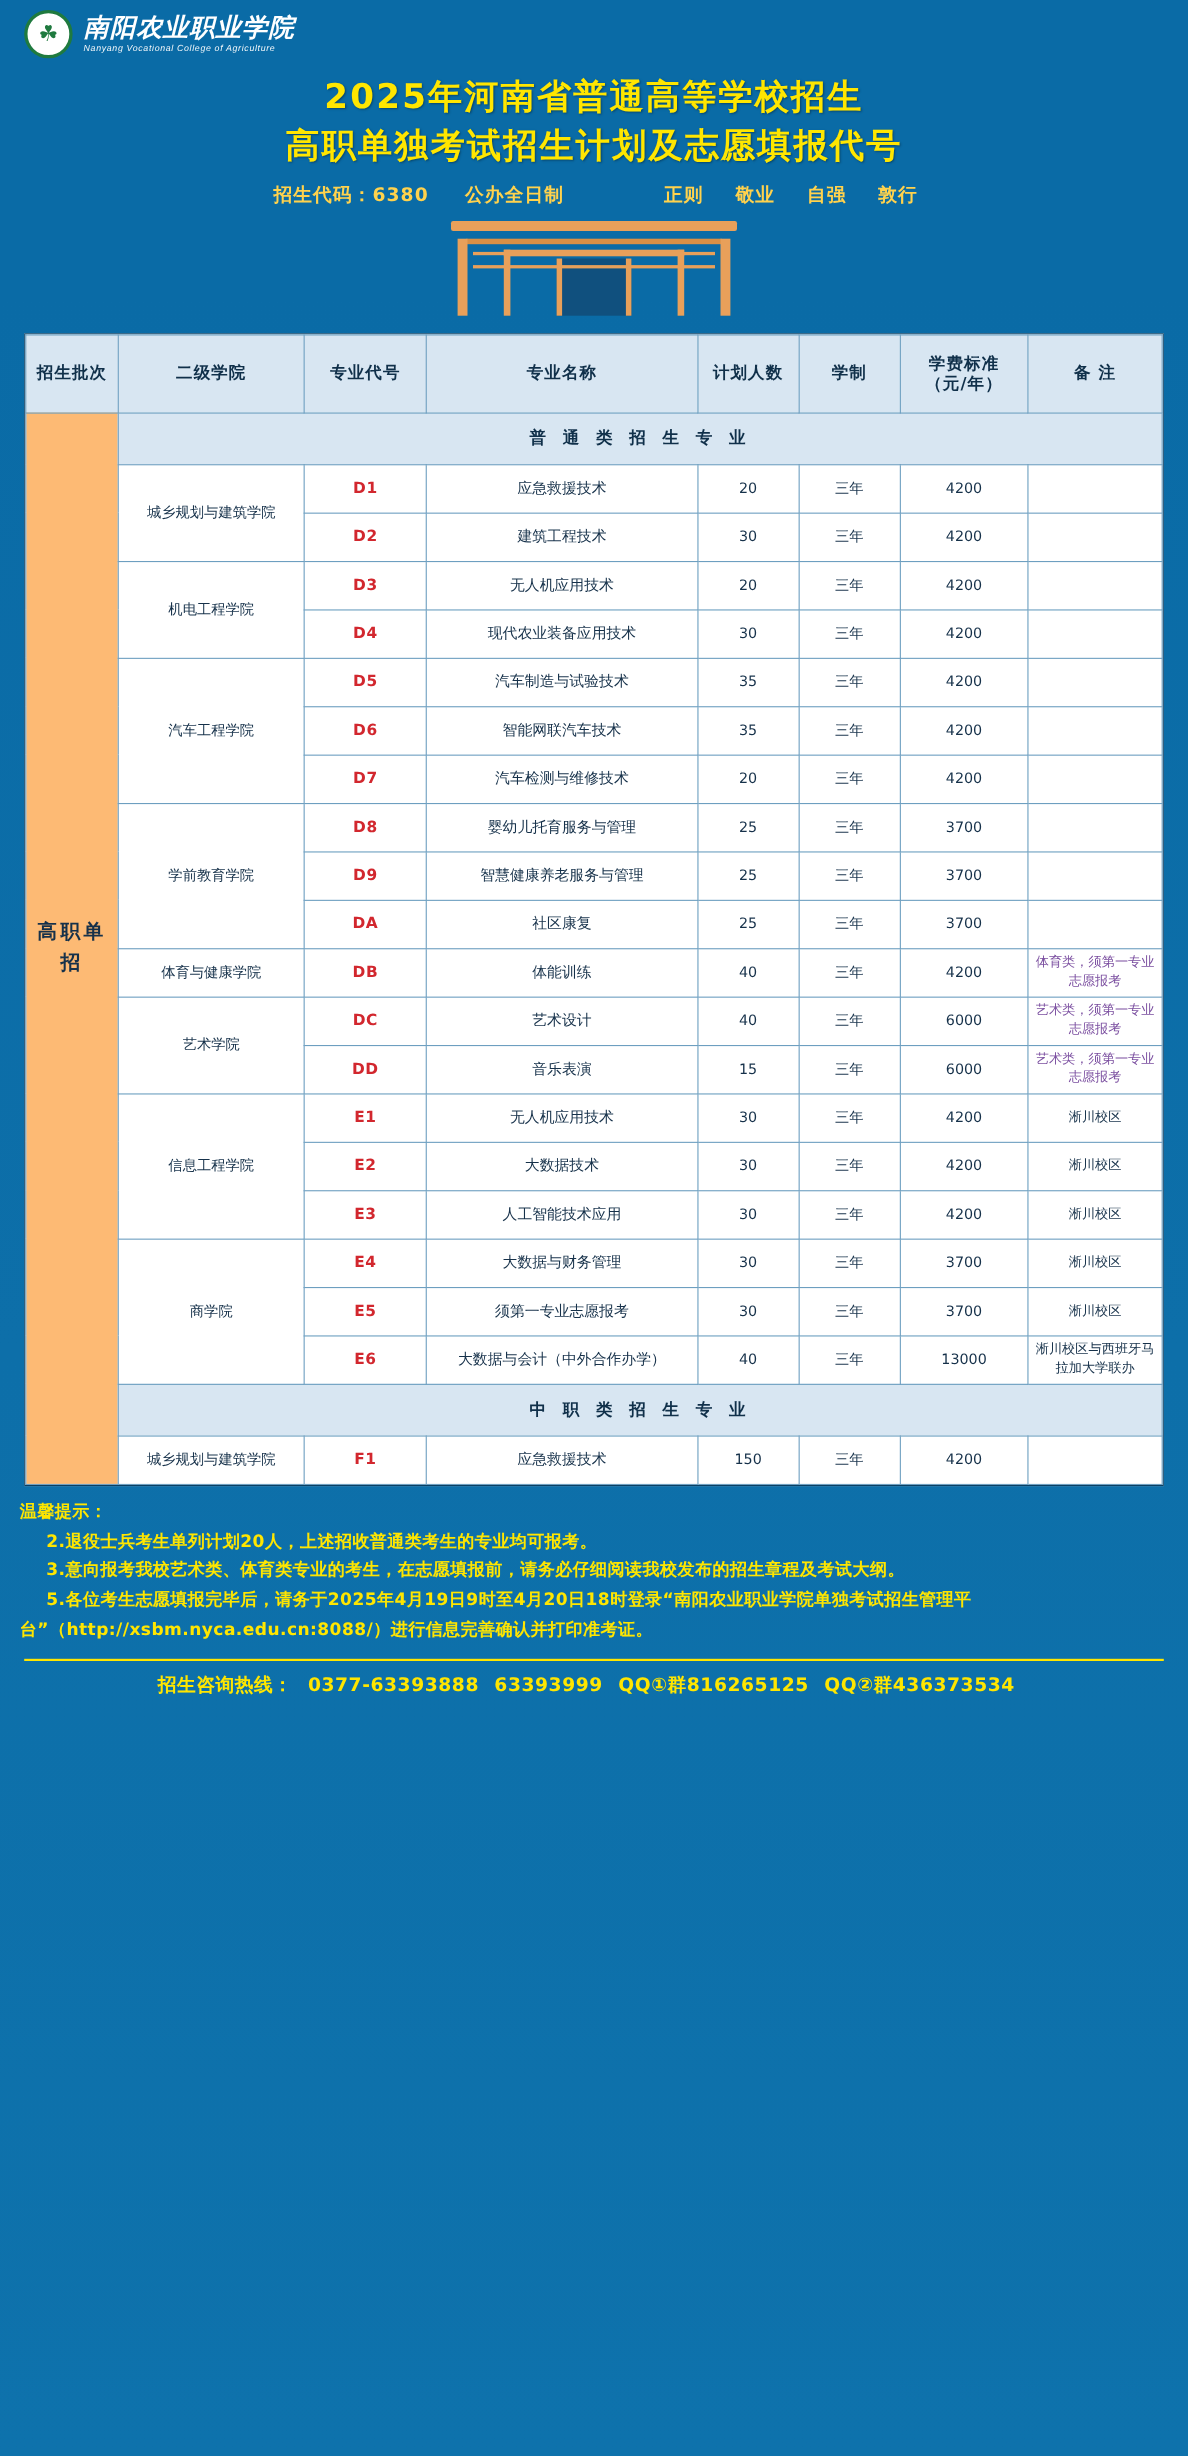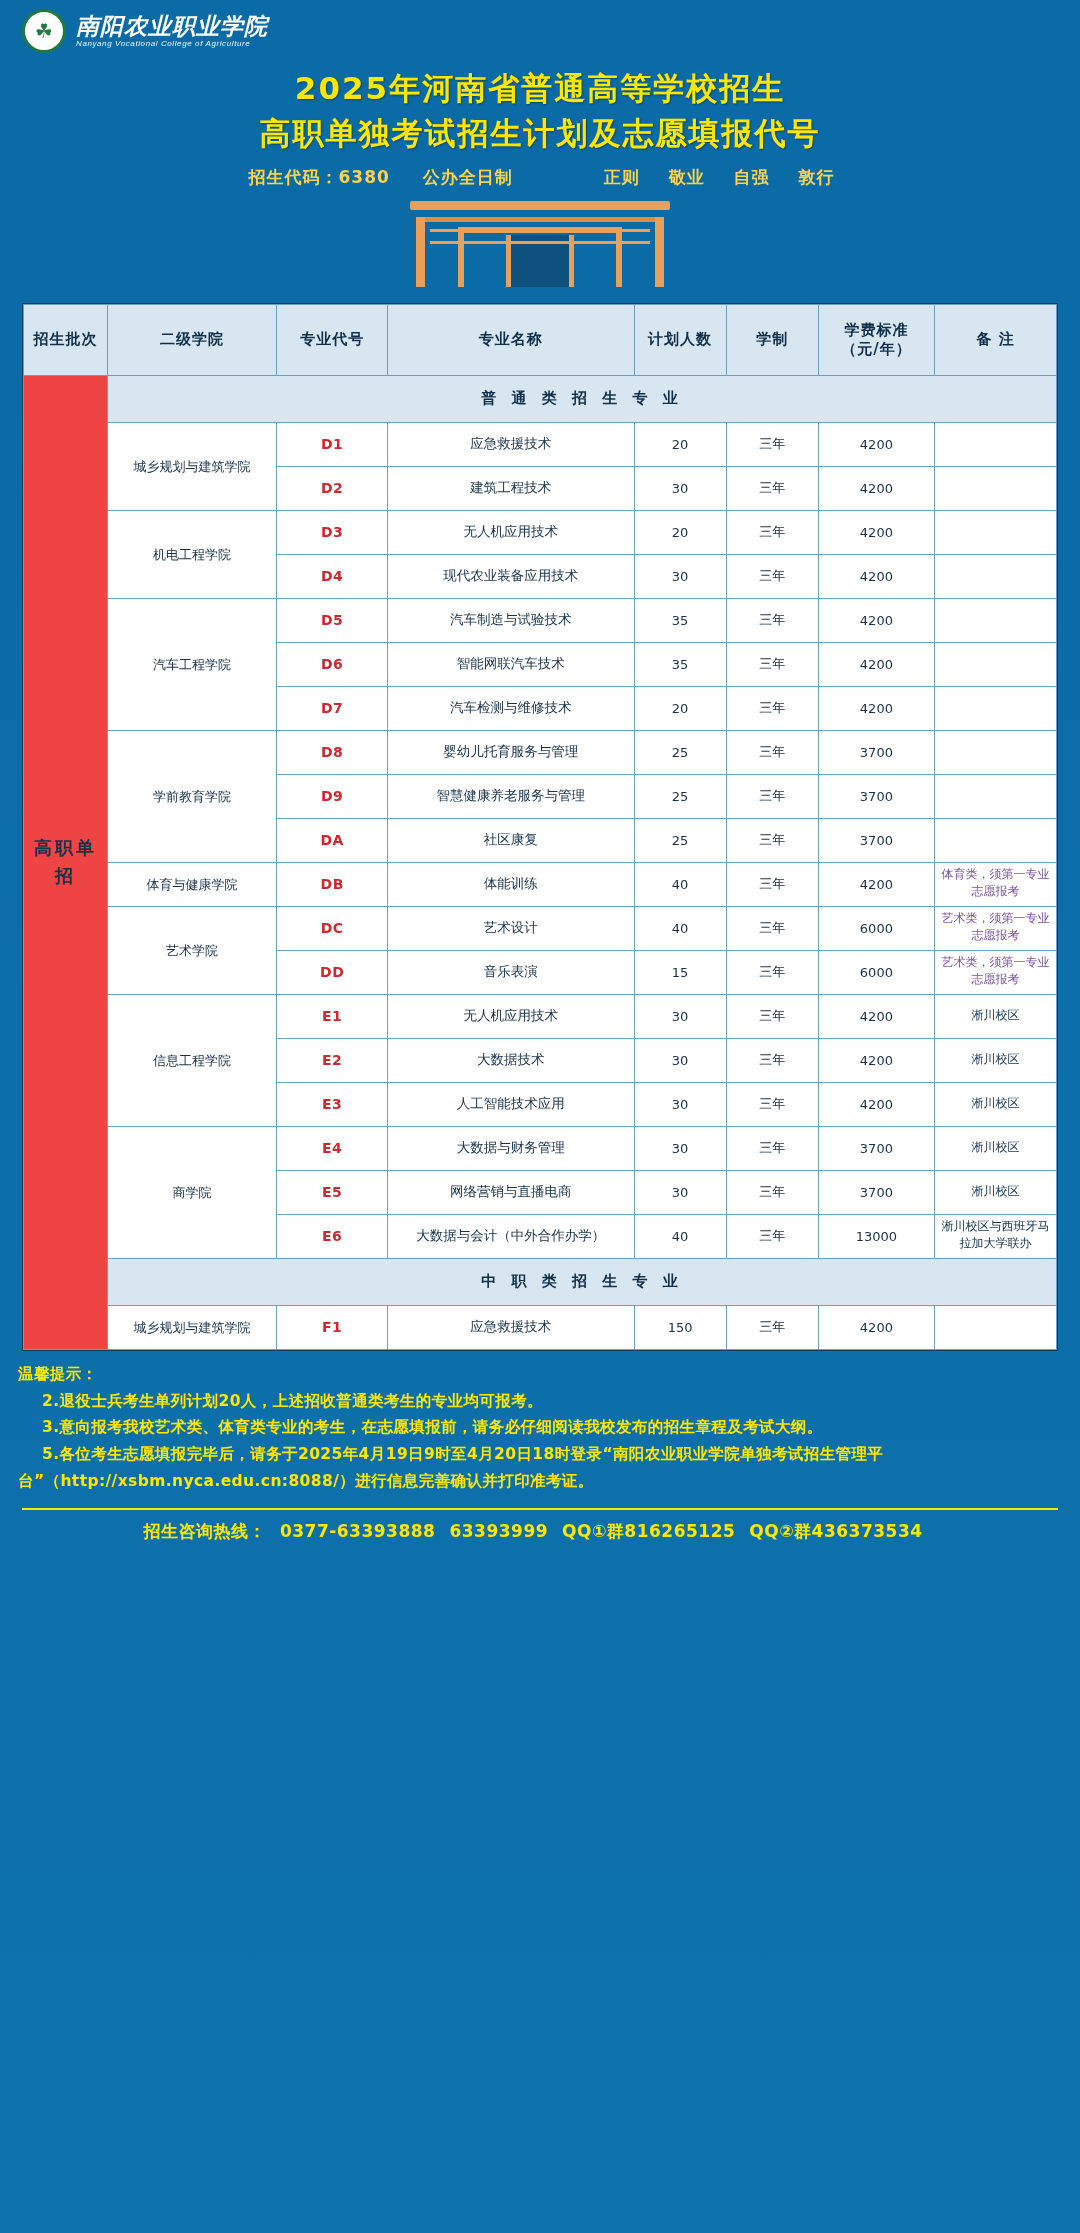--- a/index.html
+++ b/index.html
@@ -131,21 +131,21 @@
   }
   thead th{
     background:#d8e6f2;
     font-weight:bold;
     font-size:15px;
     height:62px;
     color:#10304a;
     letter-spacing:1px;
   }
   td.batch{
-    background:#ef4444;
+    background:#fdba74;
     font-weight:bold;
     font-size:18px;
     letter-spacing:3px;
     line-height:1.6;
     color:#16314a;
     width:62px;
   }
   td.section{
     background:#d8e6f2;
     font-weight:bold;
@@ -416,21 +416,21 @@
           <td class="college" rowspan="3">商学院</td>
           <td class="code">E4</td>
           <td class="major">大数据与财务管理</td>
           <td class="num">30</td>
           <td class="years">三年</td>
           <td class="fee">3700</td>
           <td class="note">淅川校区</td>
         </tr>
         <tr class="row-h">
           <td class="code">E5</td>
-          <td class="major">网络营销与直播电商</td>
+          <td class="major">须第一专业志愿报考</td>
           <td class="num">30</td>
           <td class="years">三年</td>
           <td class="fee">3700</td>
           <td class="note">淅川校区</td>
         </tr>
         <tr class="row-h">
           <td class="code">E6</td>
           <td class="major">大数据与会计（中外合作办学）</td>
           <td class="num">40</td>
           <td class="years">三年</td>

